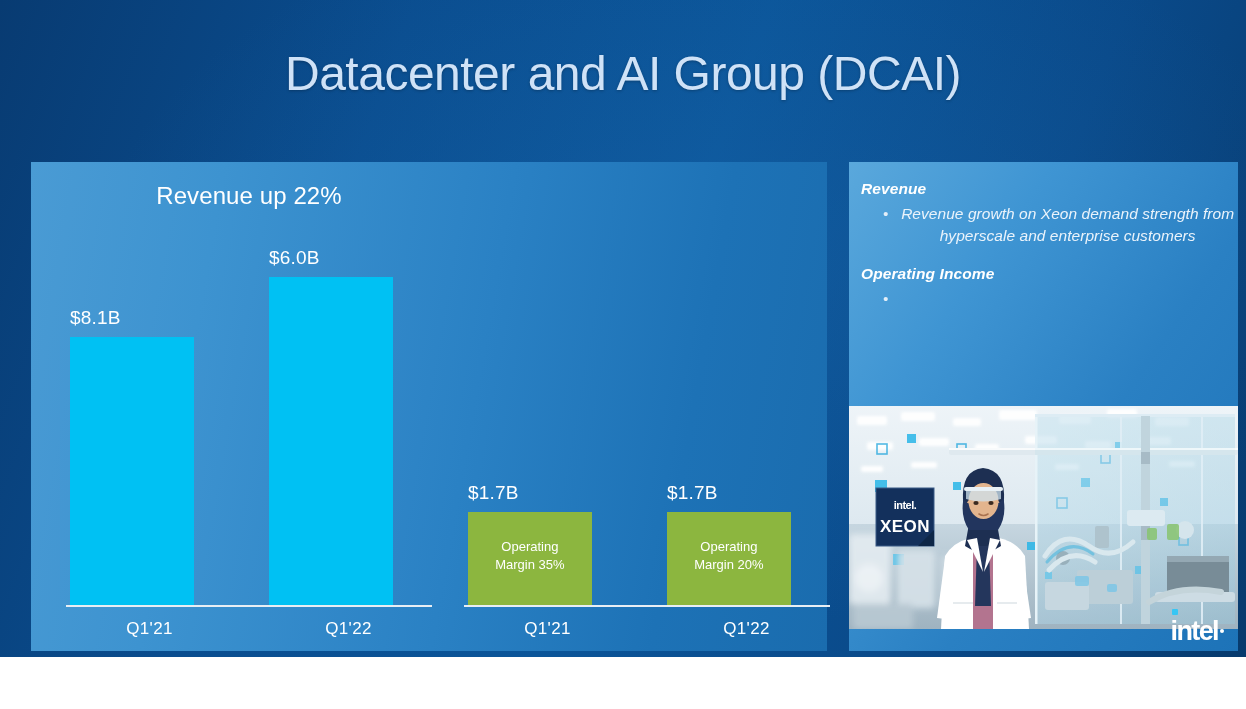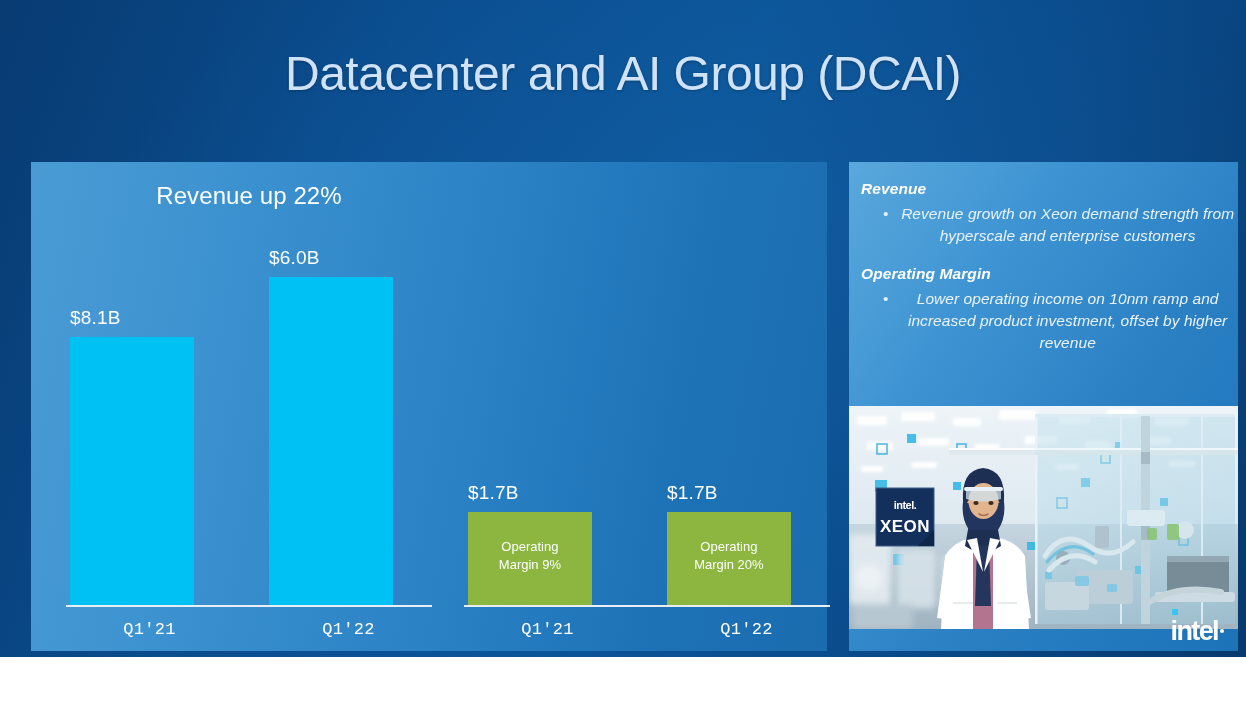--- a/index.html
+++ b/index.html
@@ -133,21 +133,21 @@
     color: #ffffff;
   }
 
   .tick-row {
     position: absolute;
     left: 0; right: 0;
     bottom: 12px;
     display: flex;
     justify-content: space-around;
   }
-  .tick-row > div { width: 40%; text-align: center; font-family: Liberation Mono, monospace; }
+  .tick-row > div { width: 40%; text-align: center; }
 
   .tick-label {
     font-size: 17px;
     color: #ffffff;
     letter-spacing: 0.3px;
   }
 
   
   .side-panel {
     position: absolute;
@@ -266,21 +266,21 @@
     </div>
 
     <div class="chart-half right">
       <div class="plot">
         <div class="bars">
           <div class="bar-slot">
             <div class="bar-value">$1.7B</div>
             <div class="bar income" style="height:93px">
               <div class="bar-inner-label">
                 <div>Operating</div>
-                <div>Margin 9%</div>
+                <div>Margin 35%</div>
               </div>
             </div>
           </div>
           <div class="bar-slot">
             <div class="bar-value">$1.7B</div>
             <div class="bar income" style="height:93px">
               <div class="bar-inner-label">
                 <div>Operating</div>
                 <div>Margin 20%</div>
               </div>
@@ -301,24 +301,23 @@
 
       <div>
         <div class="side-heading">Revenue</div>
         <div class="bullet-row">
           <span class="bullet-dot">•</span>
           <span class="bullet-text">Revenue growth on Xeon demand strength from hyperscale and enterprise customers</span>
         </div>
       </div>
 
       <div>
-        <div class="side-heading">Operating Margin</div>
+        <div class="side-heading">Operating Income</div>
         <div class="bullet-row">
           <span class="bullet-dot">•</span>
-          <span class="bullet-text">Lower operating income on 10nm ramp and increased product investment, offset by higher revenue</span>
         </div>
       </div>
 
     </div>
 
     <div class="photo">
       <svg viewBox="0 0 389 223" preserveAspectRatio="xMidYMid slice">
         <defs>
           <linearGradient id="ceil" x1="0" y1="0" x2="0" y2="1">
             <stop offset="0%" stop-color="#eef4f8"></stop>

